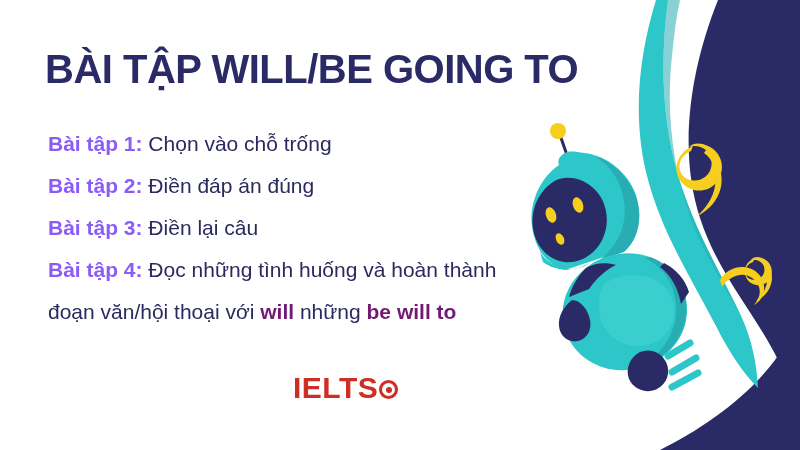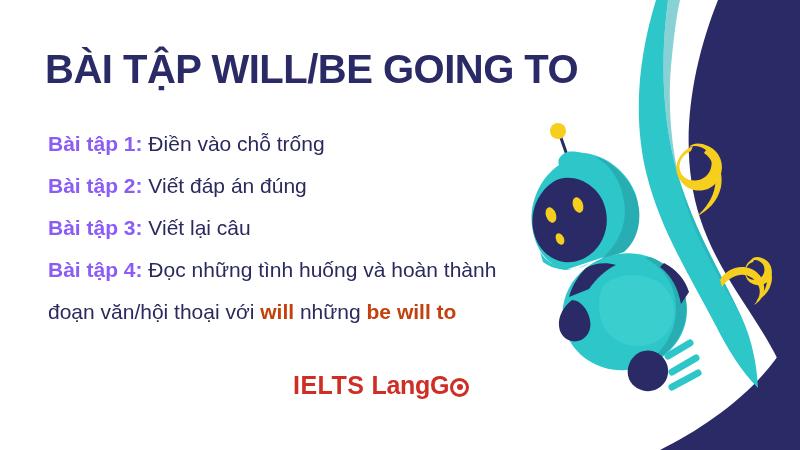--- a/index.html
+++ b/index.html
@@ -50,30 +50,30 @@
     color: #2a2a5e;
     line-height: 42px;
     white-space: nowrap;
   }
   .line.wrap { white-space: normal; }
   .lbl {
     font-weight: 700;
     color: #8b5cf6;
   }
   .txt { font-weight: 400; }
-  .strong { font-weight: 700; color: #c2410c; }
+  .strong { font-weight: 700; color: #701a75; }
 
   
   .logo {
     position: absolute;
     left: 293px;
     top: 371px;
     display: flex;
     align-items: center;
-    font-size: 25px;
+    font-size: 30px;
     font-weight: 700;
     color: #cf2e25;
     letter-spacing: -0.3px;
   }
   .logo-ielts { letter-spacing: 0.5px; }
   .logo-lang { margin-left: 7px; }
   .logo-target {
     position: relative;
     display: inline-block;
     width: 19px;
@@ -186,38 +186,37 @@
       <path d="M672,372 L696,358" stroke="#2dc6c9" stroke-width="7" stroke-linecap="round" fill="none"></path>
       <path d="M672,387 L698,373" stroke="#2dc6c9" stroke-width="7" stroke-linecap="round" fill="none"></path>
     </g>
   </svg>
 
   <div class="title">BÀI TẬP WILL/BE GOING TO</div>
 
   <div class="body-list">
 
     <div class="line">
-      <span class="lbl">Bài tập 1:</span><span class="txt"> Điền vào chỗ trống</span>
+      <span class="lbl">Bài tập 1:</span><span class="txt"> Chọn vào chỗ trống</span>
     </div>
 
     <div class="line">
-      <span class="lbl">Bài tập 2:</span><span class="txt"> Viết đáp án đúng</span>
+      <span class="lbl">Bài tập 2:</span><span class="txt"> Điền đáp án đúng</span>
     </div>
 
     <div class="line">
-      <span class="lbl">Bài tập 3:</span><span class="txt"> Viết lại câu</span>
+      <span class="lbl">Bài tập 3:</span><span class="txt"> Điền lại câu</span>
     </div>
 
     <div class="line wrap">
       <span class="lbl">Bài tập 4:</span><span class="txt"> Đọc những tình huống và hoàn thành đoạn văn/hội thoại với </span><span class="strong">will</span><span class="txt"> những </span><span class="strong">be will to</span>
     </div>
   </div>
 
   <div class="logo">
     <span class="logo-ielts">IELTS</span>
-    <span class="logo-lang">LangG</span>
     <span class="logo-target">
       <span class="ring"></span>
       <span class="dot"></span>
     </span>
   </div>
 
 </div>
 
 </body></html>

